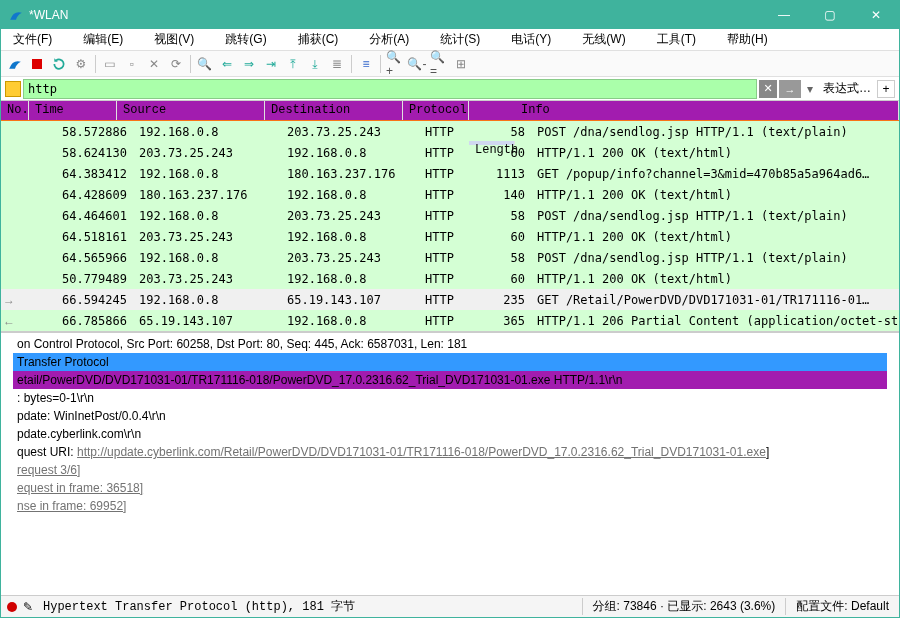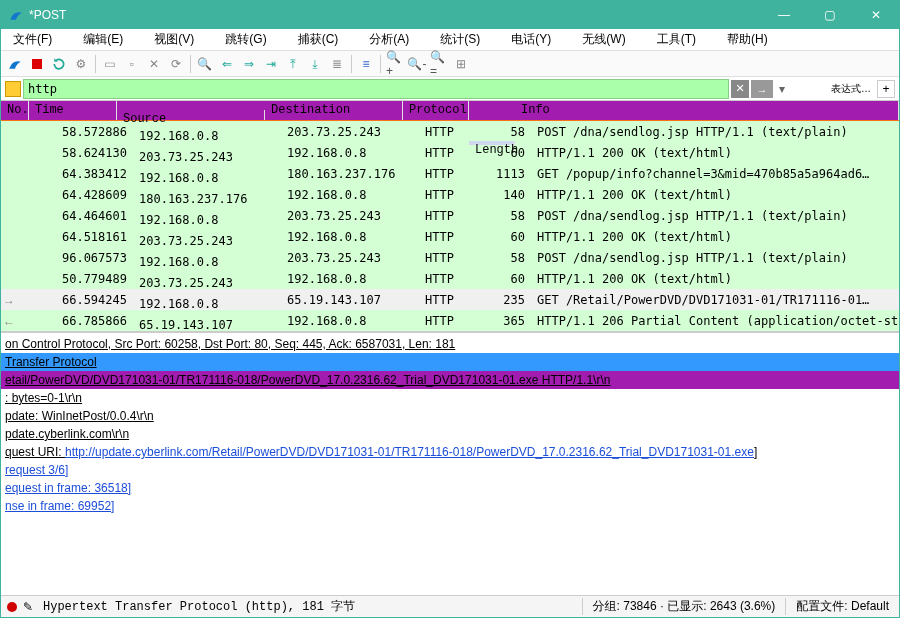--- a/index.html
+++ b/index.html
@@ -12,58 +12,58 @@
 .menubar .mi { padding: 2px 6px; font-size: 12px; }
 .toolbar { height: 26px; display: flex; align-items: center; padding: 0 4px; gap: 2px; border-bottom: 1px solid #e0e0e0; background: #fafafa; }
 .toolbar .tb { width: 20px; height: 20px; display: flex; align-items: center; justify-content: center; border: 1px solid transparent; }
 .toolbar .sep { width: 1px; height: 18px; background: #ccc; margin: 0 2px; }
 .filterbar { height: 24px; display: flex; align-items: center; padding: 2px 4px; gap: 2px; border-bottom: 1px solid #ccc; }
 .filterbar .bm { width: 16px; height: 16px; background: #ffcc33; border: 1px solid #cc9900; }
 .filterbar input { flex: 1; height: 20px; background: #aaffaa; border: 1px solid #88cc88; padding: 0 4px; font-family: monospace; font-size: 12px; }
 .filterbar .clr { width: 18px; height: 18px; background: #888; color: #fff; display: flex; align-items: center; justify-content: center; font-size: 11px; }
 .filterbar .go { width: 22px; height: 18px; background: #999; color: #fff; display: flex; align-items: center; justify-content: center; font-size: 11px; }
 .filterbar .dd { width: 14px; height: 18px; display: flex; align-items: center; justify-content: center; color: #666; }
-.filterbar .expr { padding: 0 4px; font-size: 10px; margin-left: 36px; }
+.filterbar .expr { padding: 0 4px; font-size: 12px; }
 .filterbar .plus { width: 18px; height: 18px; display: flex; align-items: center; justify-content: center; border: 1px solid #ccc; }
 .pktlist { flex: 0 0 230px; overflow: hidden; background: #fff; }
 .pkthdr { display: flex; background: #a21caf; border-bottom: 1px solid #f97316; height: 20px; }
 .pkthdr .h { padding: 2px 6px; border-right: 1px solid #e0e0e0; font-family: "Courier New", monospace; font-size: 12px; }
 .pkthdr .h.sort { background: #d0d8f0; margin-top: 40px; }
 .rows { overflow-y: auto; height: 210px; }
 .row { display: flex; height: 21px; align-items: center; font-size: 12px; }
 .row.green { background: #d4ffd4; }
 .row.sel { background: #f0f0f0; }
 .row .c { padding: 0 6px; overflow: hidden; white-space: nowrap; font-family: "Segoe UI", monospace; }
 .row .arrow { width: 16px; color: #888; text-align: center; }
 .c-no { width: 28px; }
 .c-time { width: 88px; text-align: right; padding-right: 10px; }
-.c-src { width: 148px; margin-top: 9px; }
+.c-src { width: 148px; }
 .c-dst { width: 138px; }
 .c-proto { width: 66px; }
 .c-len { width: 46px; text-align: right; }
 .c-info { flex: 1; }
-.detailpane { flex: 1; overflow: auto; border-top: 2px solid #ccc; padding: 2px 0; font-size: 13px; line-height: 1.5; text-decoration: underline; }
+.detailpane { flex: 1; overflow: auto; border-top: 2px solid #ccc; padding: 2px 12px; font-size: 13px; line-height: 1.5; }
 .detailpane .ln { padding: 0 4px; white-space: nowrap; }
 .detailpane .sel-head { background: #3399ff; color: #000000; }
 .detailpane .sel-sub { background: #a21caf; }
-.detailpane .link { color: #1d4ed8; text-decoration: underline; }
+.detailpane .link { color: #737373; text-decoration: underline; }
 .statusbar { height: 22px; display: flex; align-items: center; border-top: 1px solid #ccc; background: #f5f5f5; font-size: 12px; }
 .statusbar .led { width: 10px; height: 10px; border-radius: 50%; background: #d00000; margin: 0 6px; }
 .statusbar .edit { width: 14px; margin-right: 6px; }
 .statusbar .seg { padding: 0 10px; border-left: 1px solid #ccc; }
 .statusbar .main { flex: 1; font-family: "Courier New", monospace; }
 </style>
 </head>
 <body>
 
 <div class="titlebar">
   <svg class="fin" viewBox="0 0 24 24">
       <path fill="#1177cc" d="M2 20 Q8 4 22 8 Q14 12 12 20 Z"></path>
     </svg>
-  <span class="title">*POST</span>
+  <span class="title">*WLAN</span>
   <div class="winbtn">—</div>
   <div class="winbtn">▢</div>
   <div class="winbtn">✕</div>
 </div>
 
 <div class="menubar">
   <span class="mi">文件(F)</span>
   <span class="mi">编辑(E)</span>
   <span class="mi">视图(V)</span>
   <span class="mi">跳转(G)</span>
@@ -191,21 +191,21 @@
         <div class="c c-time">64.518161</div>
         <div class="c c-src">203.73.25.243</div>
         <div class="c c-dst">192.168.0.8</div>
         <div class="c c-proto">HTTP</div>
         <div class="c c-len">60</div>
         <div class="c c-info">HTTP/1.1 200 OK  (text/html)</div>
       </div>
       <div class="row green">
         <div class="arrow"></div>
         <div class="c c-no"></div>
-        <div class="c c-time">96.067573</div>
+        <div class="c c-time">64.565966</div>
         <div class="c c-src">192.168.0.8</div>
         <div class="c c-dst">203.73.25.243</div>
         <div class="c c-proto">HTTP</div>
         <div class="c c-len">58</div>
         <div class="c c-info">POST /dna/sendlog.jsp HTTP/1.1  (text/plain)</div>
       </div>
       <div class="row green">
         <div class="arrow"></div>
         <div class="c c-no"></div>
         <div class="c c-time">50.779489</div>

